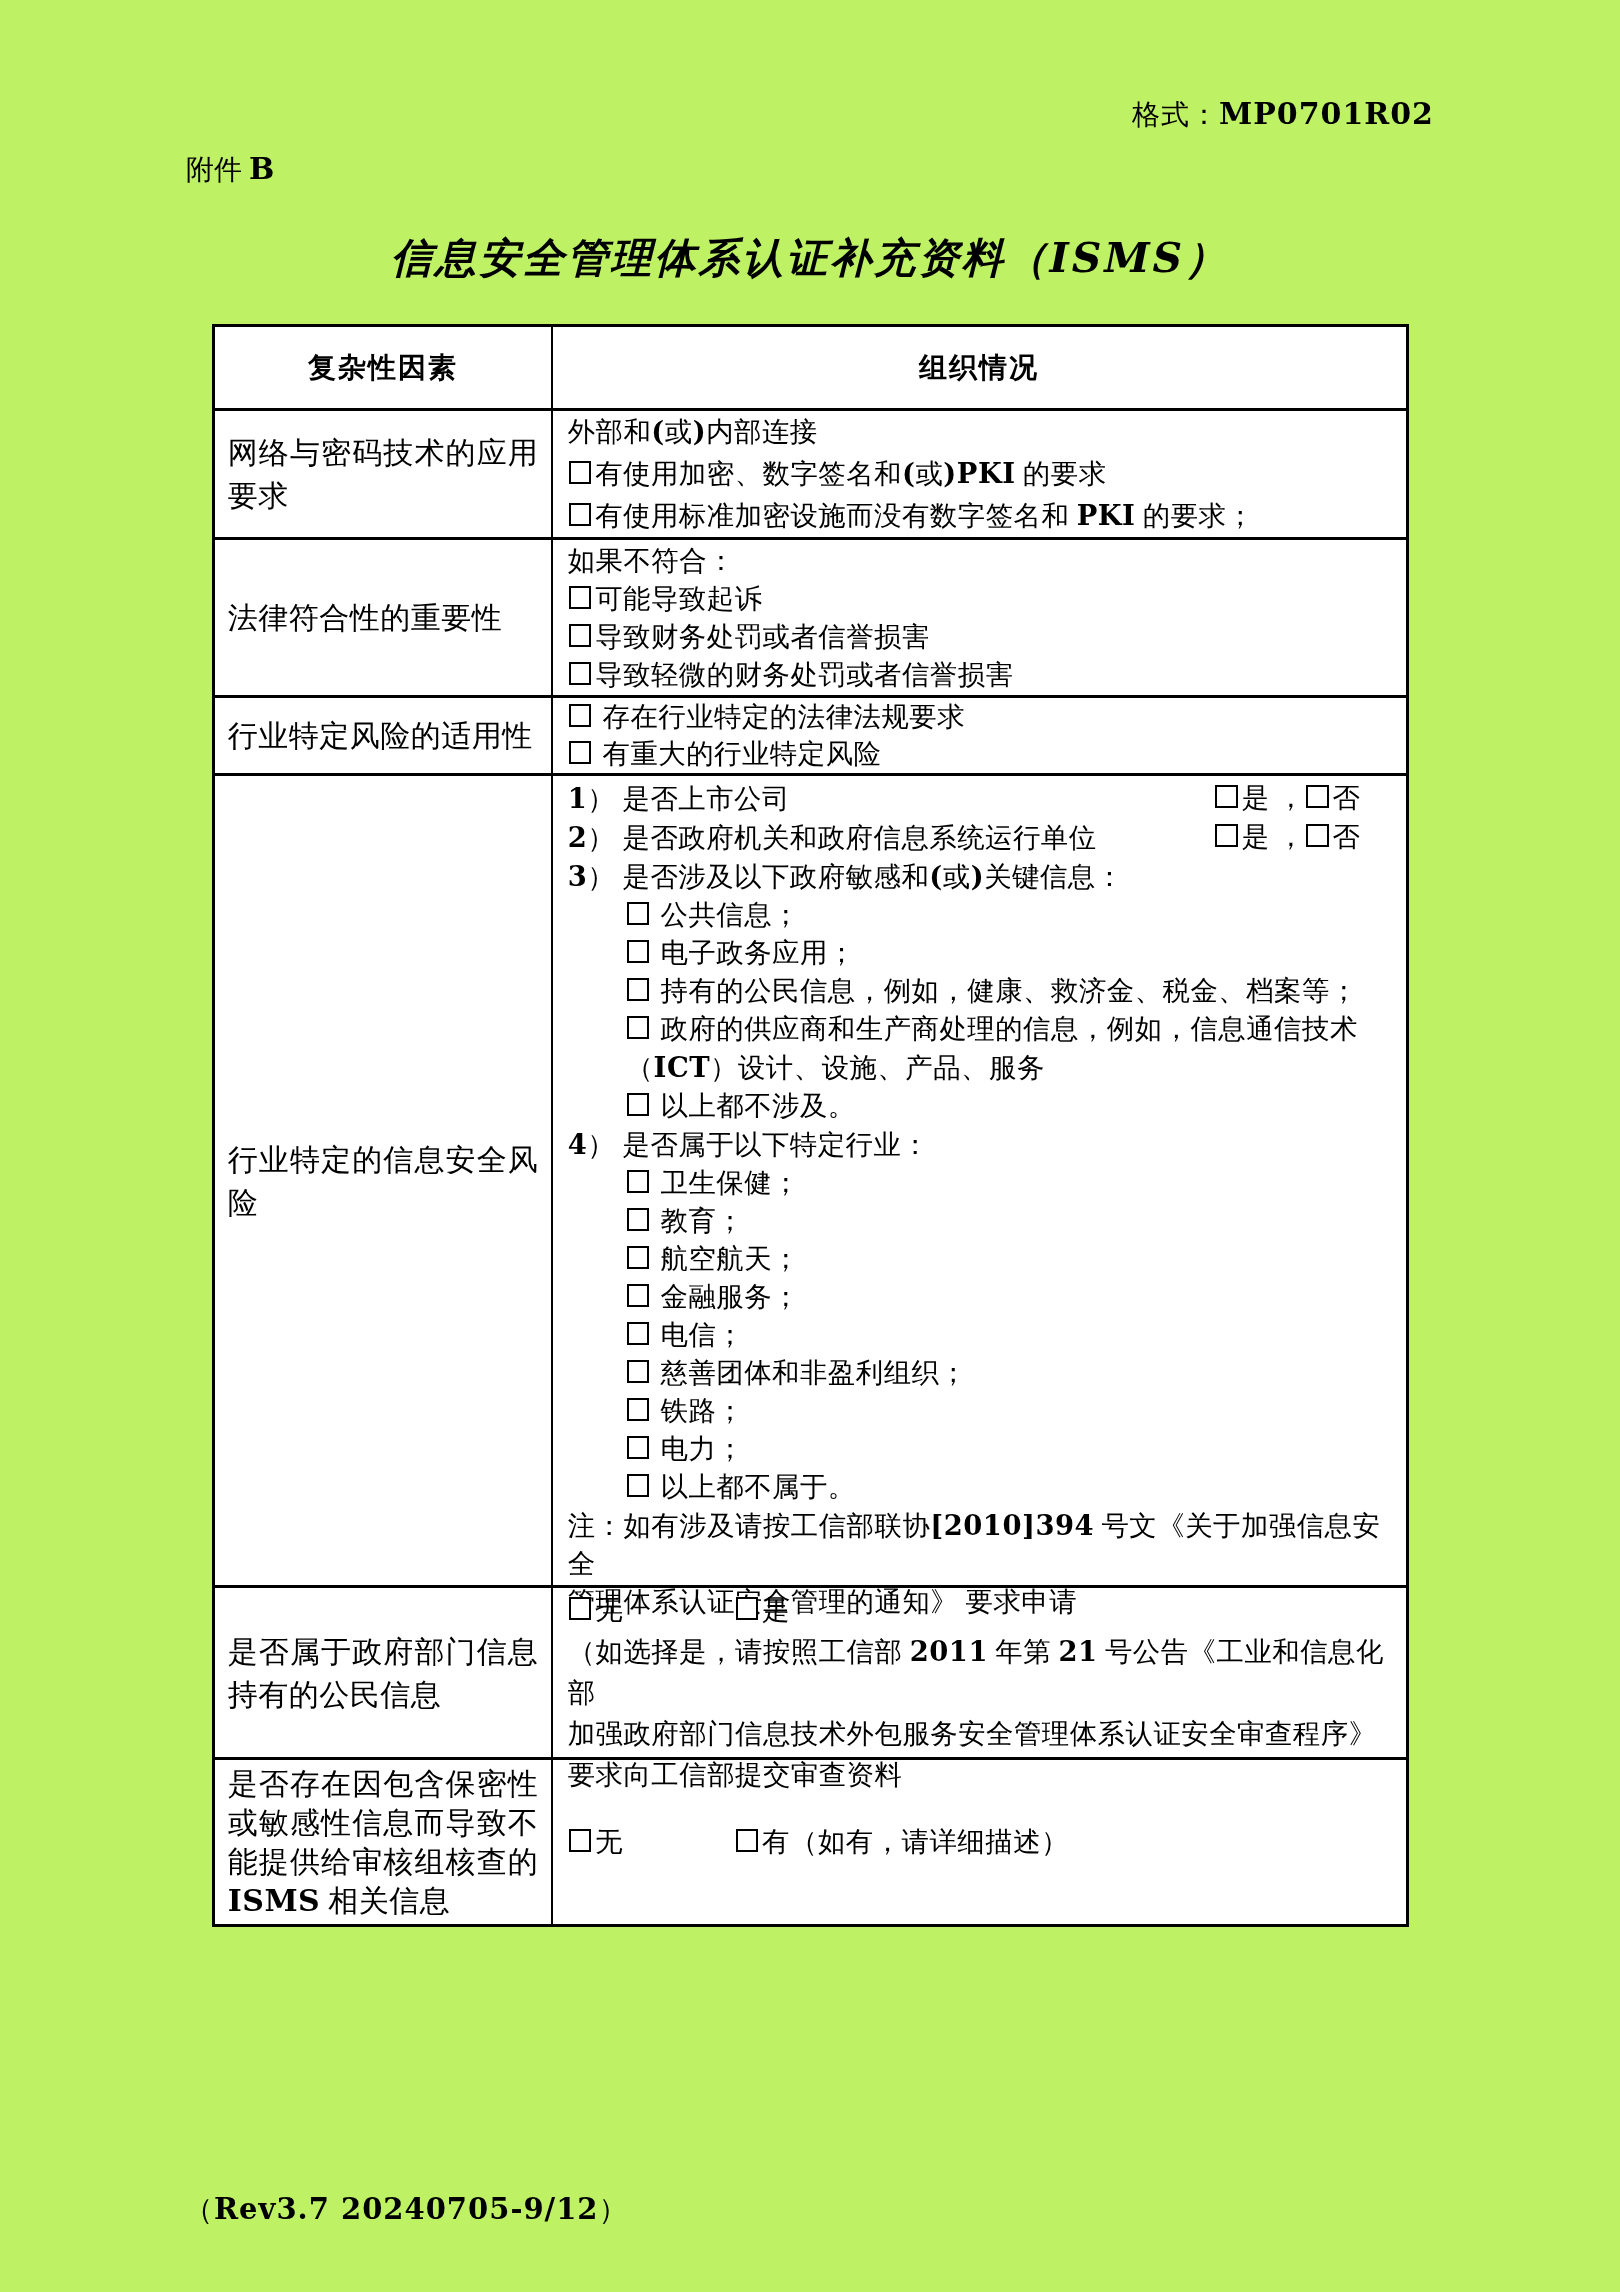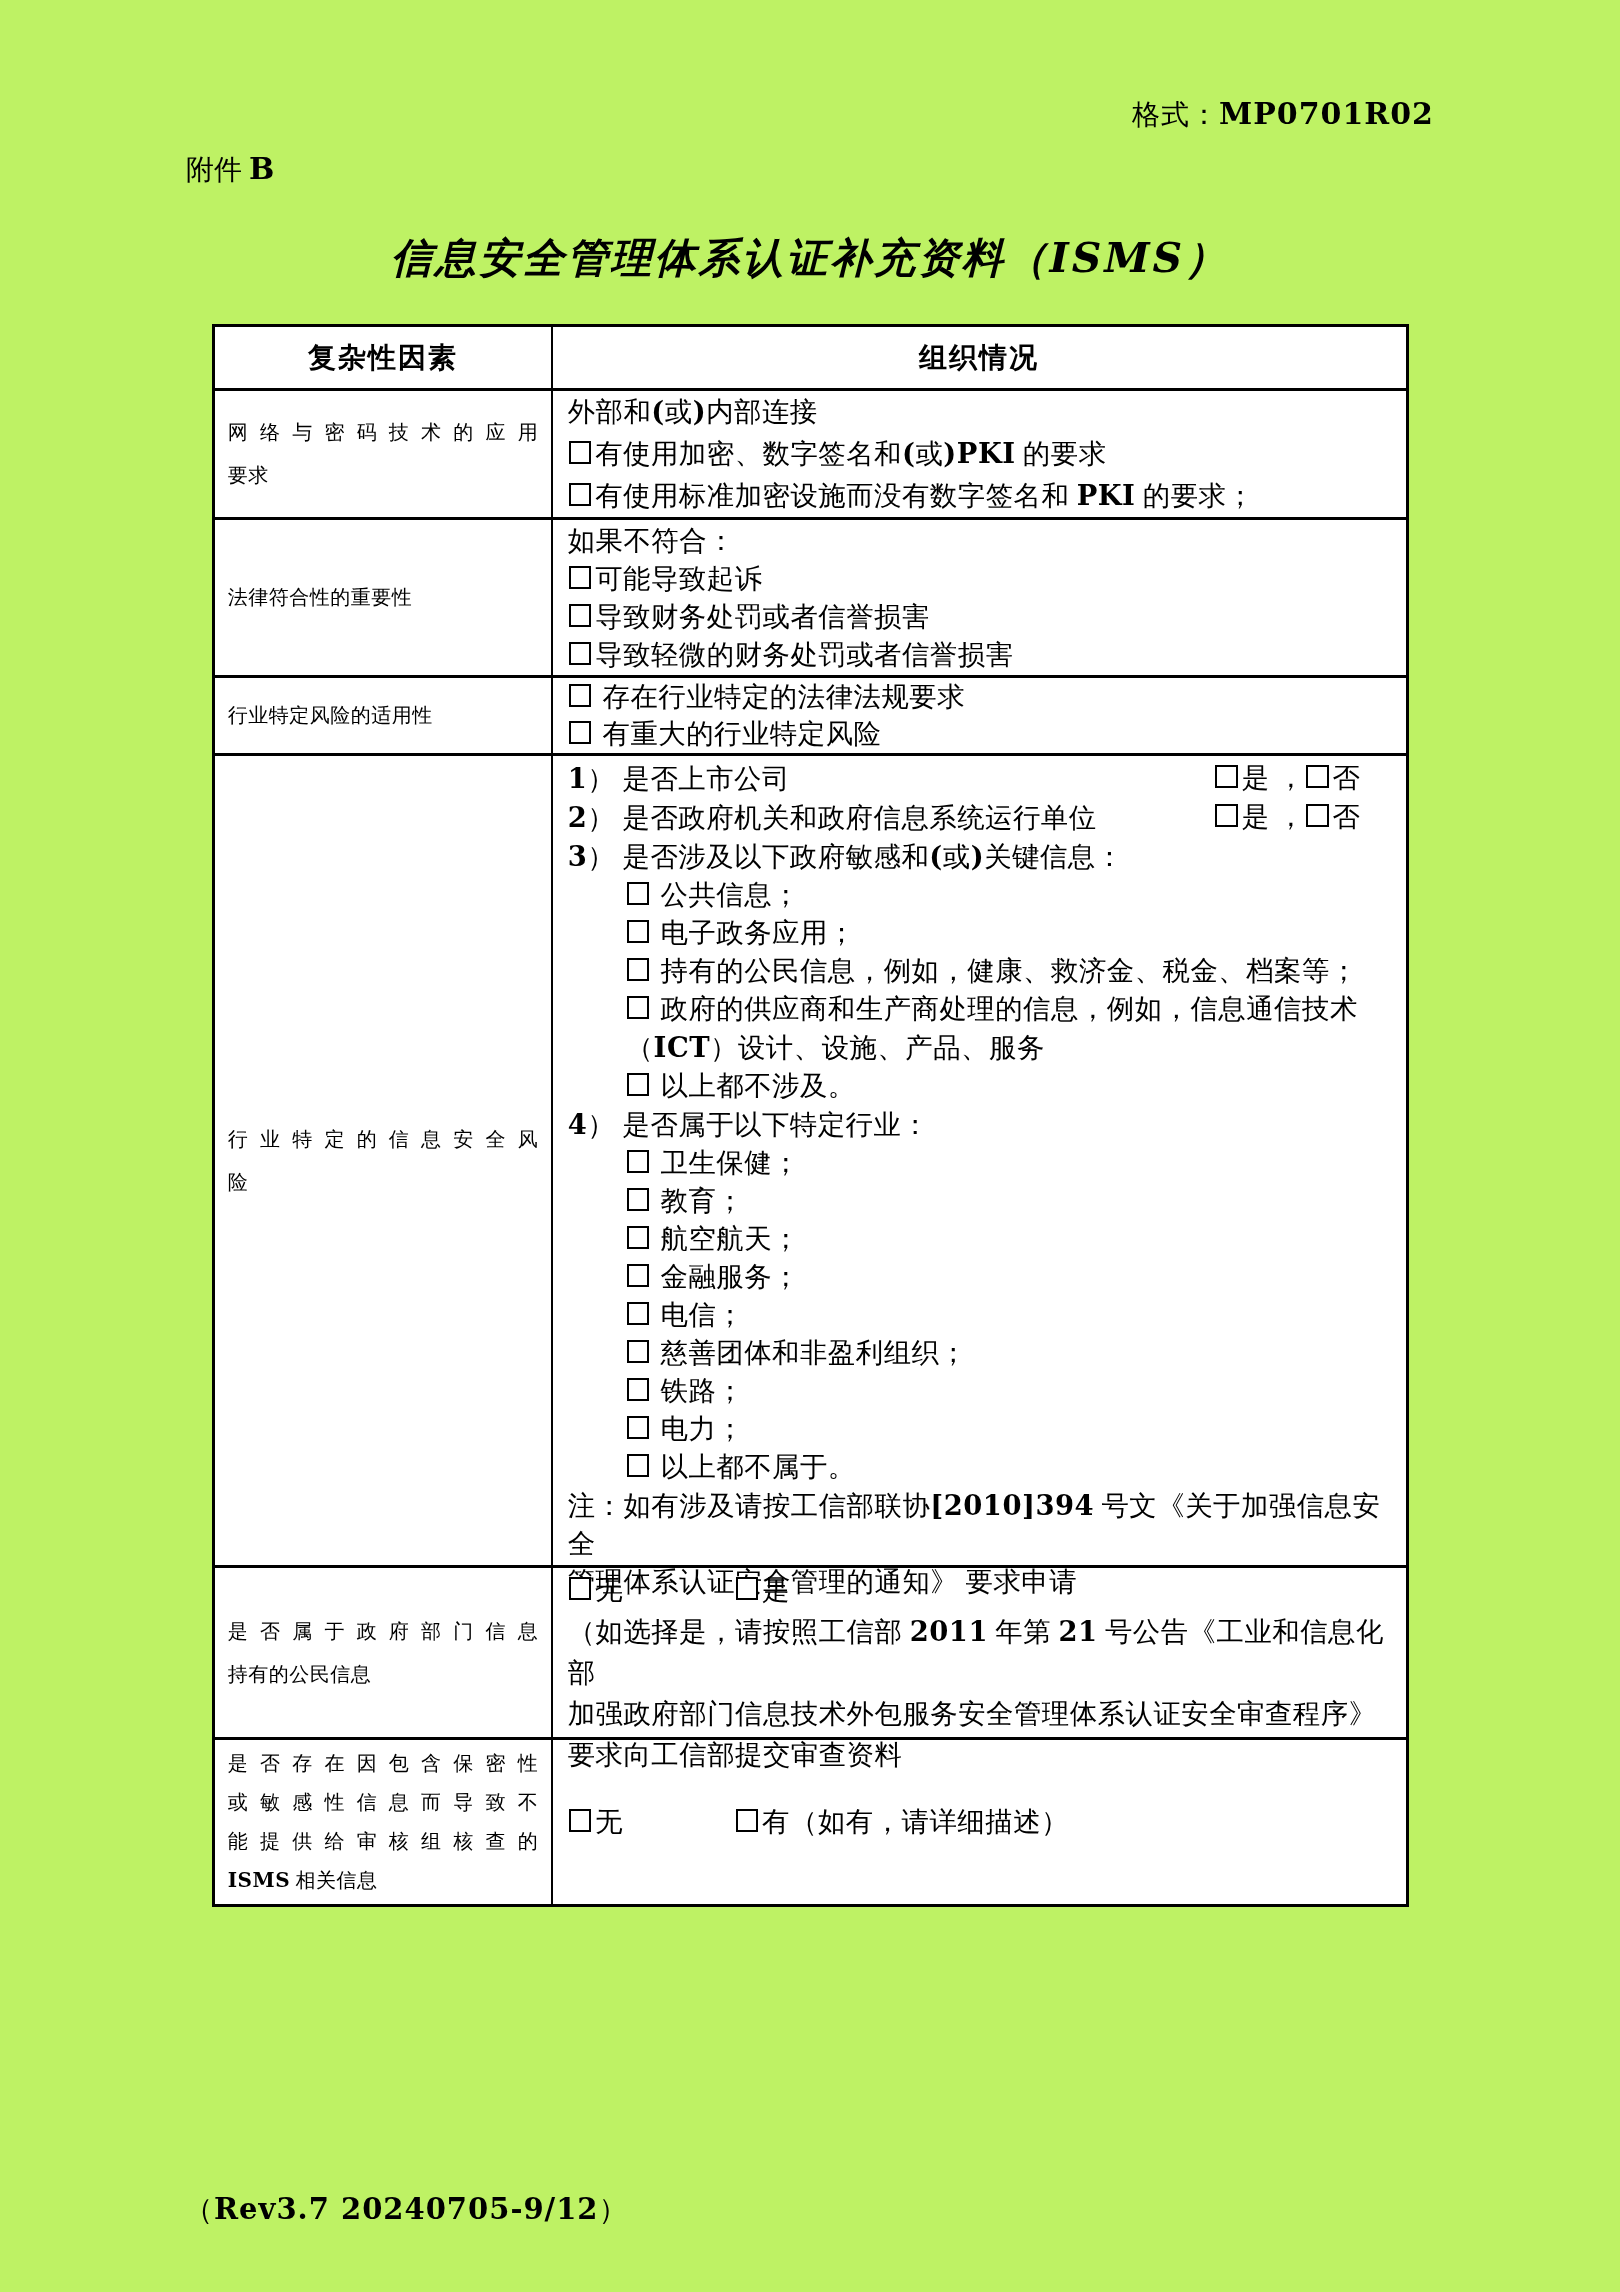--- a/index.html
+++ b/index.html
@@ -20,33 +20,33 @@
   .attachment .code{font-size:30px;}
   .title{position:absolute;top:231px;left:0;width:100%;margin:0;
          text-align:center;font-size:41px;font-weight:bold;letter-spacing:2.9px;line-height:55px;font-style:italic;}
   
   .doc-table{position:absolute;top:324px;left:212px;width:1197px;
              border:3.9px solid #000;box-sizing:border-box;background:#fff;}
   .trow{display:flex;box-sizing:border-box;border-top:3.9px solid #000;}
   .trow:first-child{border-top:none;}
   .cell-f{width:338px;box-sizing:border-box;border-right:2.9px solid #000;
           display:flex;flex-direction:column;justify-content:center;
-          padding:0 12.7px;font-size:20px;letter-spacing:0.5px;line-height:43px;}
+          padding:0 12.7px;font-size:30px;letter-spacing:0.5px;line-height:43px;}
   .cell-c{flex:1;box-sizing:border-box;padding:0 15.7px 0 14.7px;
           font-size:27.4px;letter-spacing:0.5px;display:flex;flex-direction:column;}
   .hcell{justify-content:center;align-items:center;text-align:center;
          font-weight:bold;font-size:28px;letter-spacing:2px;}
   .jl{text-align:justify;text-align-last:justify;}
   .fline{width:100%;}
   .cline{width:100%;}
   .cline.split{display:flex;justify-content:space-between;}
   .cline.split .rpart{margin-right:30px;white-space:nowrap;}
   .ind{padding-left:58px;box-sizing:border-box;}
   
-  .r0{height:61px;}
+  .r0{height:81px;}
   .r1{height:129px;}  .r1 .cell-c{justify-content:center;line-height:41px;}
   .r2{height:158px;}  .r2 .cell-c{justify-content:center;line-height:38px;}
   .r3{height:78px;}   .r3 .cell-c{justify-content:center;line-height:37px;}
   .r4{height:812px;}  .r4 .cell-c{padding-top:2.9px;line-height:38px;}
   .r5{height:172px;}  .r5 .cell-c{padding-top:2px;line-height:41px;}
   .r6{height:167px;}  .r6 .cell-c{justify-content:center;line-height:39px;}
                       .r6 .cell-f{line-height:39px;}
   
   .cb{display:inline-block;width:18.6px;height:18.6px;border:2px solid #000;
       margin:0 3.9px 0 1px;vertical-align:-1px;background:#fff;}

